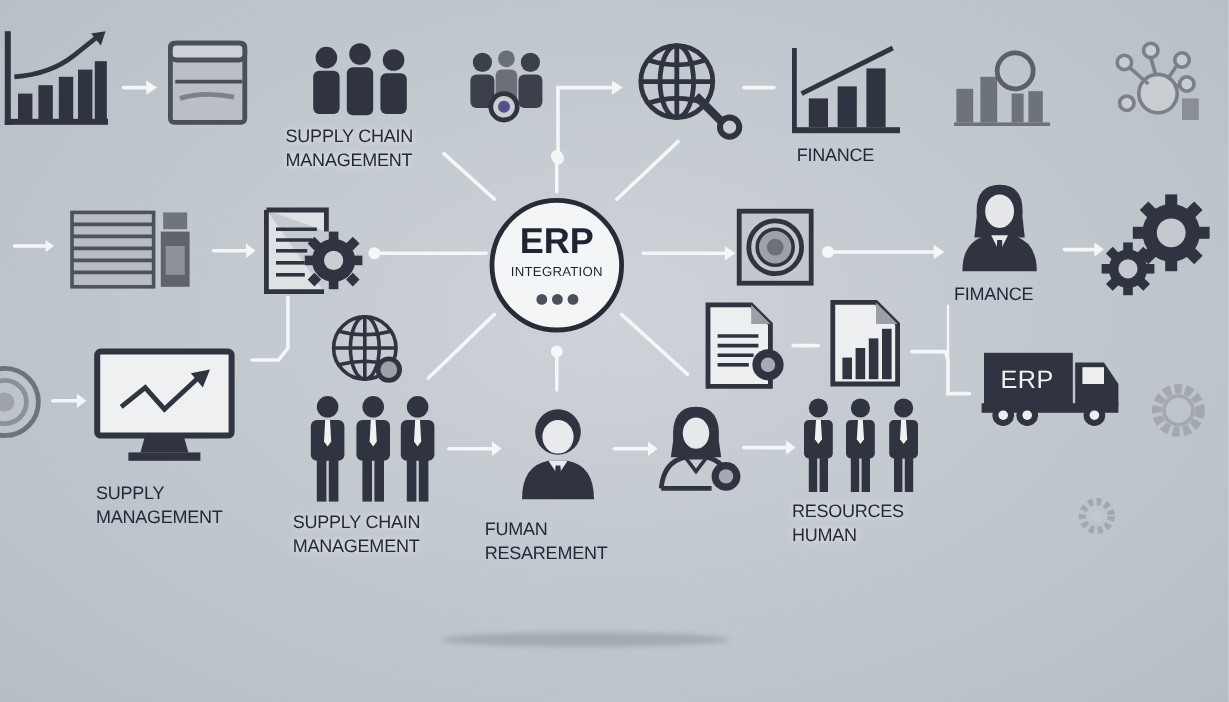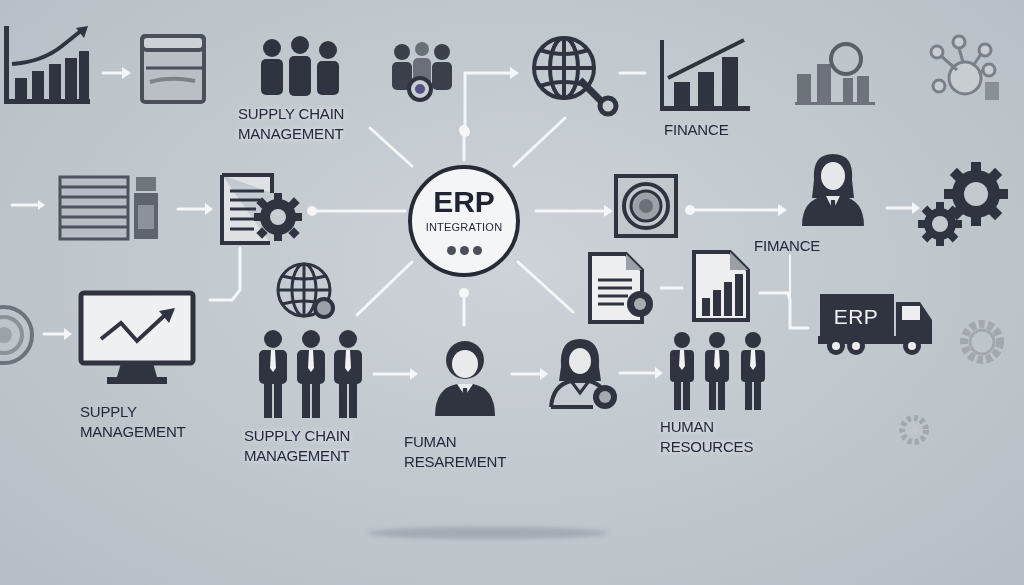--- a/index.html
+++ b/index.html
@@ -398,31 +398,31 @@
   <div class="t1">ERP</div>
   <div class="t2">INTEGRATION</div>
   <div class="dots"><span></span><span></span><span></span></div>
 </div>
 
 <div class="lbl glow" style="left:238px;top:104px;width:130px;">
   <div>SUPPLY CHAIN</div>
   <div>MANAGEMENT</div>
 </div>
 <div class="lbl" style="left:664px;top:120px;width:80px;">FINANCE</div>
-<div class="lbl" style="left:754px;top:236px;width:80px;">FIMANCE</div>
+<div class="lbl" style="left:795px;top:236px;width:80px;">FIMANCE</div>
 <div class="lbl" style="left:80px;top:402px;width:125px;">
   <div>SUPPLY</div>
   <div>MANAGEMENT</div>
 </div>
 <div class="lbl glow" style="left:244px;top:426px;width:130px;">
   <div>SUPPLY CHAIN</div>
   <div>MANAGEMENT</div>
 </div>
 <div class="lbl" style="left:404px;top:432px;width:120px;">
   <div>FUMAN</div>
   <div>RESAREMENT</div>
 </div>
 <div class="lbl glow" style="left:660px;top:417px;width:120px;">
+  <div>RESOURCES</div>
   <div>HUMAN</div>
-  <div>RESOURCES</div>
 </div>
 
 <div class="shadow"></div>
 
 </body></html>

